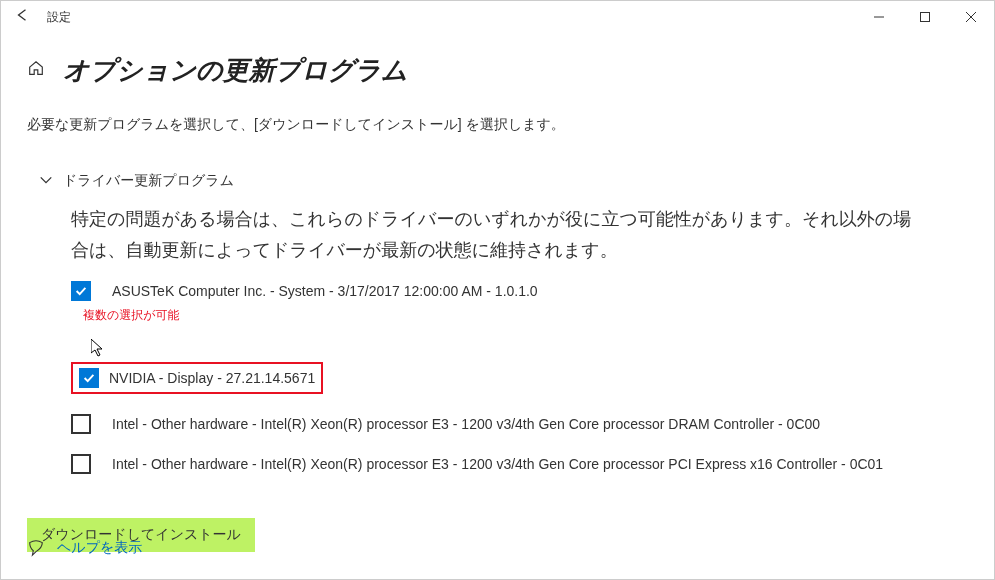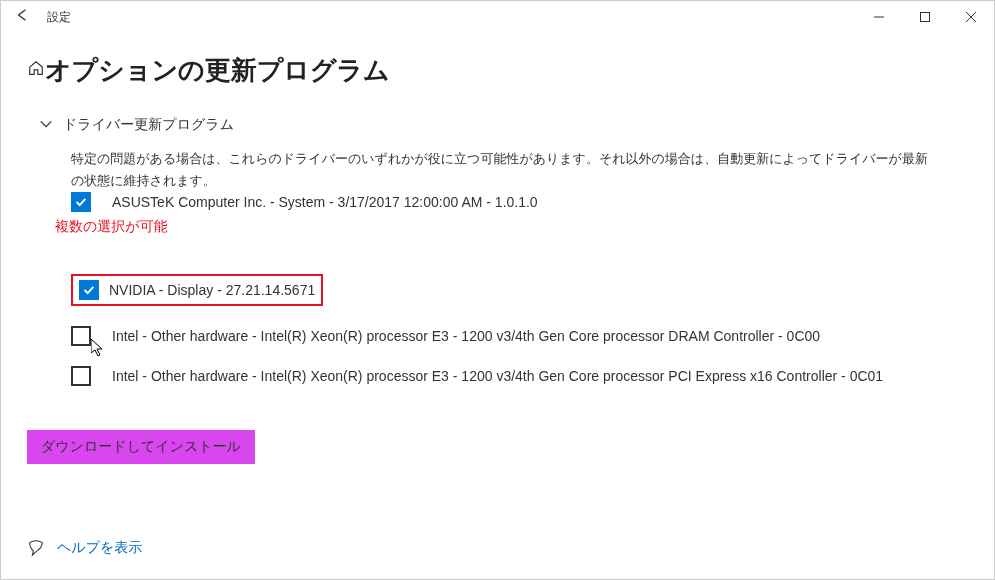--- a/index.html
+++ b/index.html
@@ -48,21 +48,23 @@
       justify-content: center;
       cursor: pointer;
       font-size: 10px;
     }
     .content {
       padding: 20px 26px;
     }
     .header-row {
       display: flex;
       align-items: center;
+      gap: 18px;
       margin-bottom: 28px;
+      font-style: italic;
     }
     .home-icon {
       font-size: 18px;
     }
     .page-title {
       font-size: 26px;
       font-weight: 600;
       color: #222;
     }
     .subtitle {
@@ -79,25 +81,26 @@
     }
     .chevron {
       font-size: 12px;
     }
     .section-title {
       font-size: 14px;
       font-weight: 400;
       color: #333;
     }
     .section-desc {
-      font-size: 13px;
+      font-size: 18px;
       line-height: 1.7;
       color: #333;
       margin-left: 44px;
       margin-right: 40px;
+      margin-bottom: 16px;
     }
     .update-item {
       display: flex;
       align-items: center;
       gap: 21px;
       margin-left: 44px;
       margin-bottom: 6px;
     }
     .update-item.spaced {
       margin-top: 20px;
@@ -120,22 +123,22 @@
     .checkbox.checked svg {
       width: 14px;
       height: 14px;
     }
     .update-label {
       font-size: 14px;
       color: #333;
     }
     .annotation {
       color: #e81123;
-      font-size: 14px;
-      margin-left: 28px;
+      font-size: 12px;
+      margin-left: 56px;
       margin-top: 4px;
       margin-bottom: 6px;
     }
     .highlight-box {
       border: 2px solid #e81123;
       padding: 4px 6px 4px 0;
       display: inline-flex;
       align-items: center;
       gap: 10px;
       margin-left: 44px;
@@ -144,21 +147,21 @@
     .highlight-box .checkbox {
       margin-left: 6px;
     }
     .cursor {
       position: absolute;
       left: 90px;
       top: 338px;
       pointer-events: none;
     }
     .download-btn {
-      background: #d946ef;
+      background: #bef264;
       border: none;
       padding: 8px 14px;
       font-size: 14px;
       color: #333;
       cursor: pointer;
       margin-top: 24px;
     }
     .help-row {
       position: absolute;
       bottom: 18px;
@@ -212,20 +215,21 @@
 <div class="content">
   <div class="header-row">
     <span class="home-icon">
       <svg width="18" height="18" viewBox="0 0 20 20">
           <path d="M3 9 L10 3 L17 9 L17 17 L12 17 L12 12 L8 12 L8 17 L3 17 Z" stroke="#333" stroke-width="1.3" fill="none"></path>
         </svg>
     </span>
     <h1 class="page-title">オプションの更新プログラム</h1>
   </div>
 
+  <p class="subtitle">必要な更新プログラムを選択して、[ダウンロードしてインストール] を選択します。</p>
 
   <div class="section-header">
     <span class="chevron">
       <svg width="14" height="14" viewBox="0 0 16 16">
           <path d="M2 5 L8 11 L14 5" stroke="#333" stroke-width="1.5" fill="none"></path>
         </svg>
     </span>
     <span class="section-title">ドライバー更新プログラム</span>
   </div>
 

